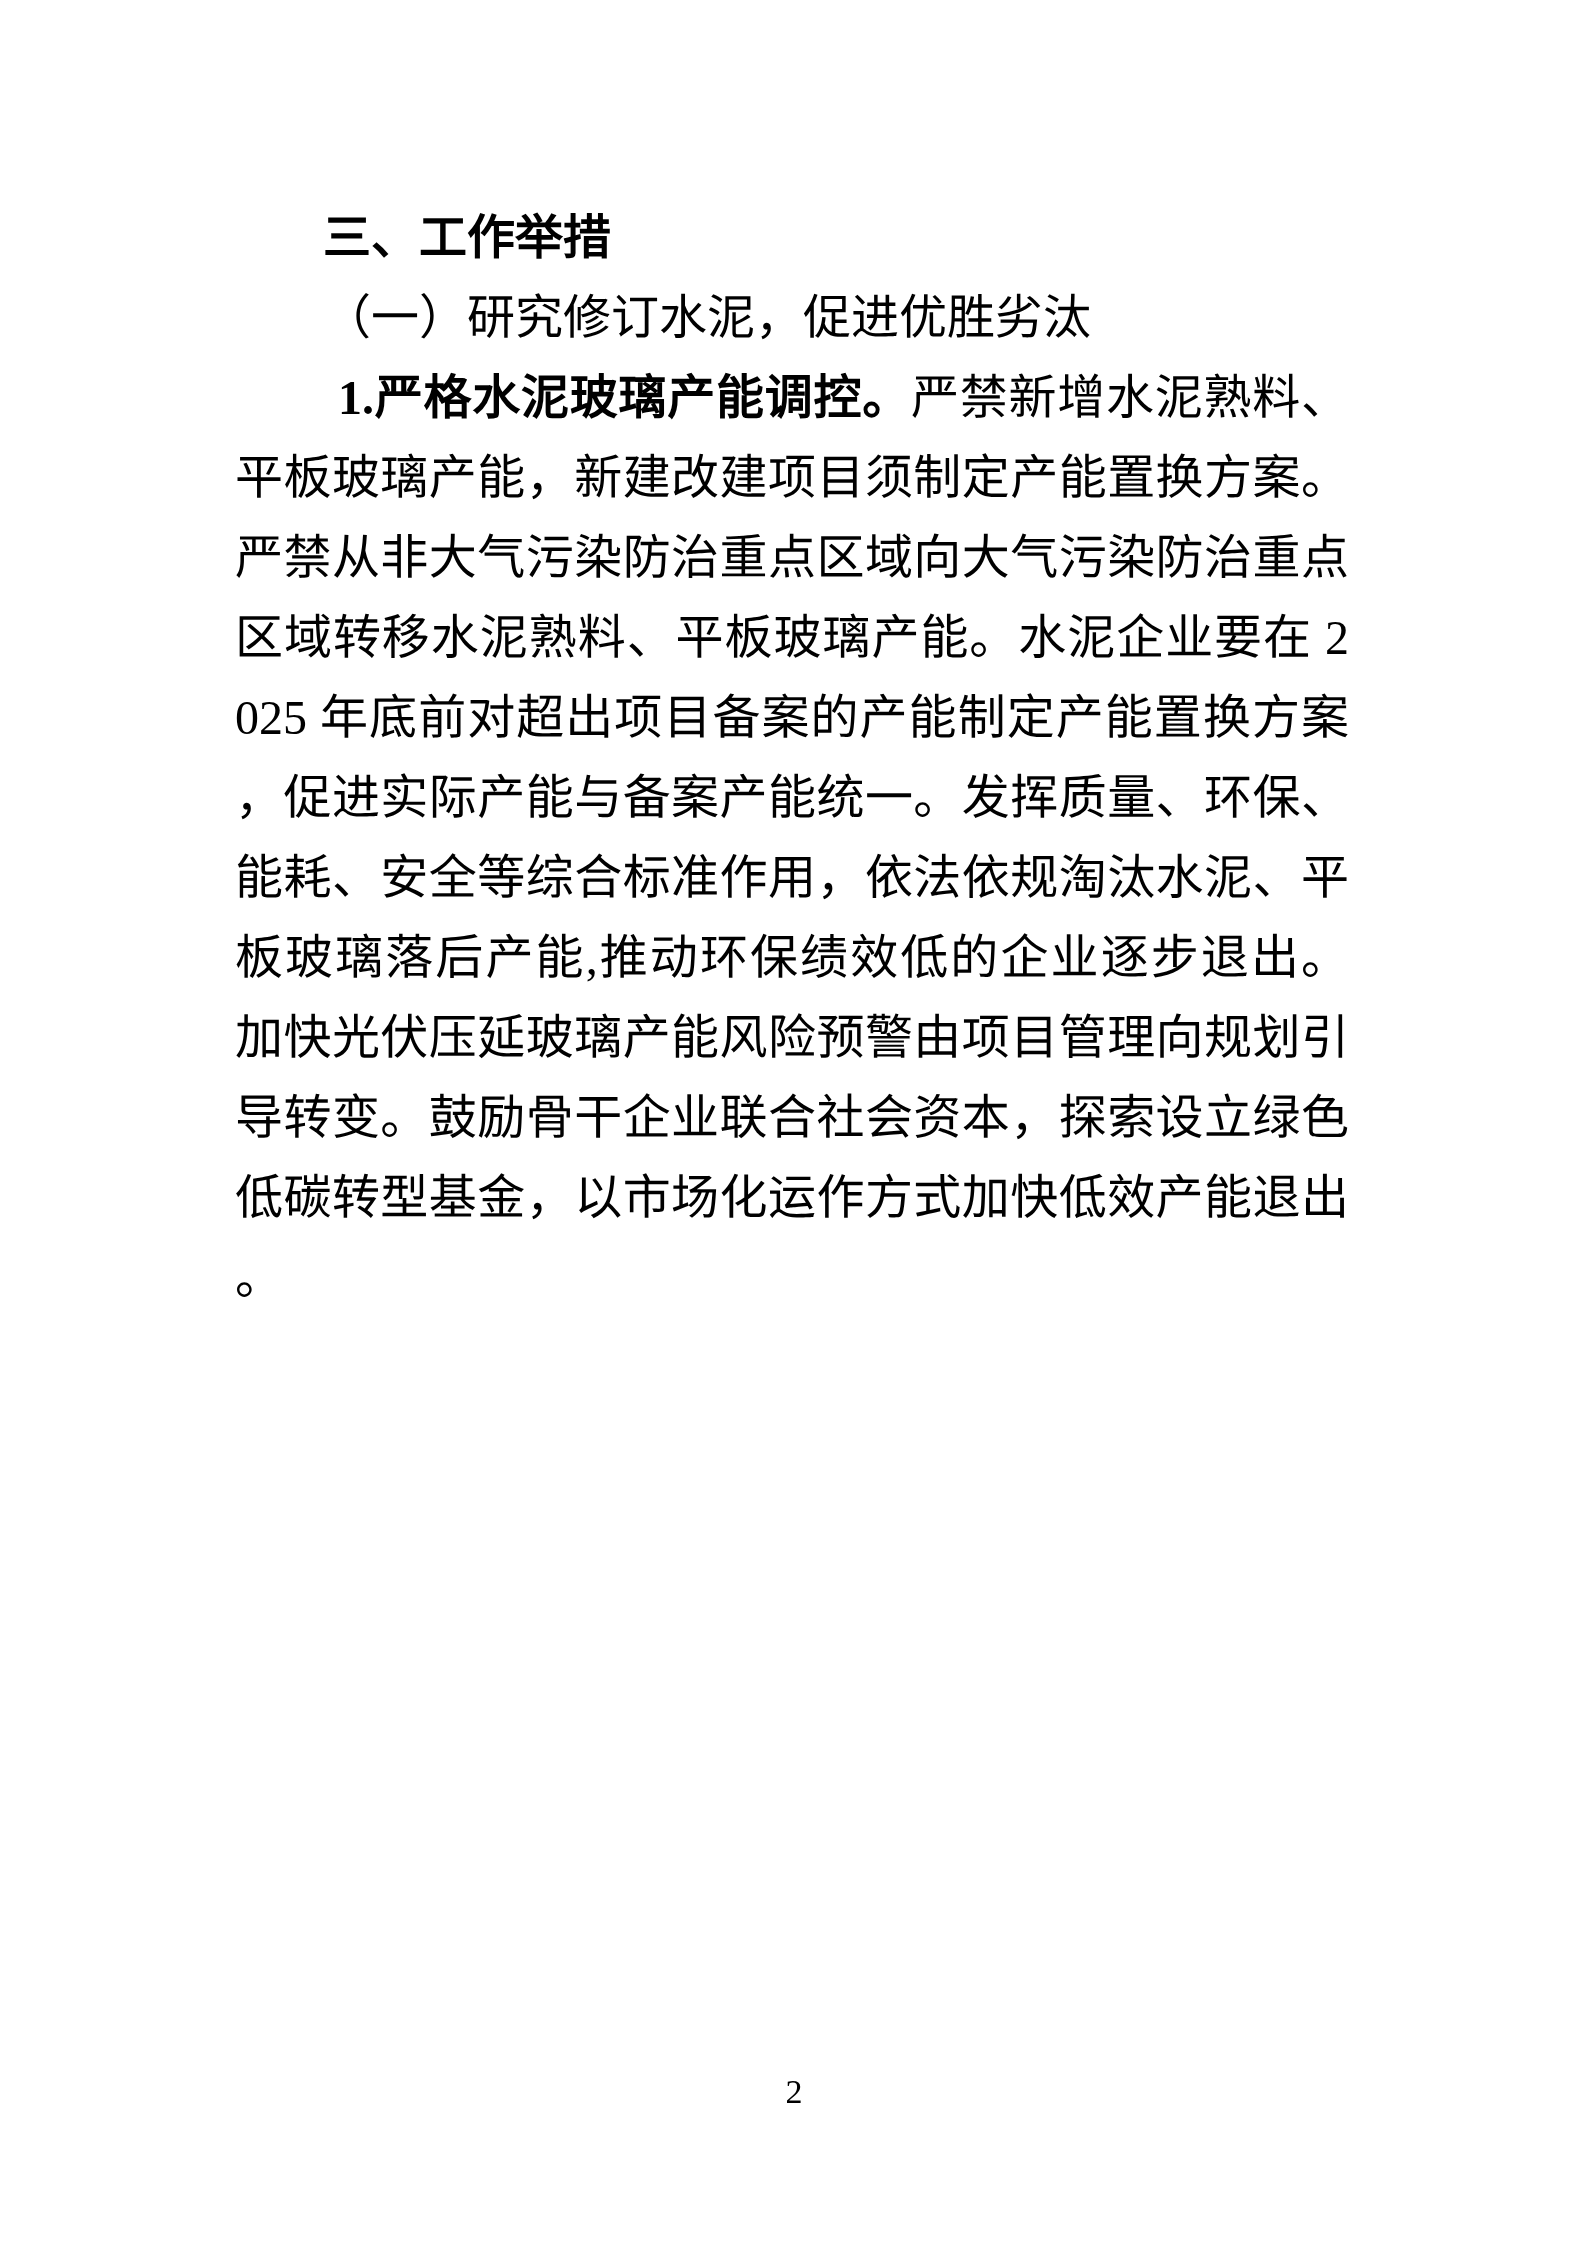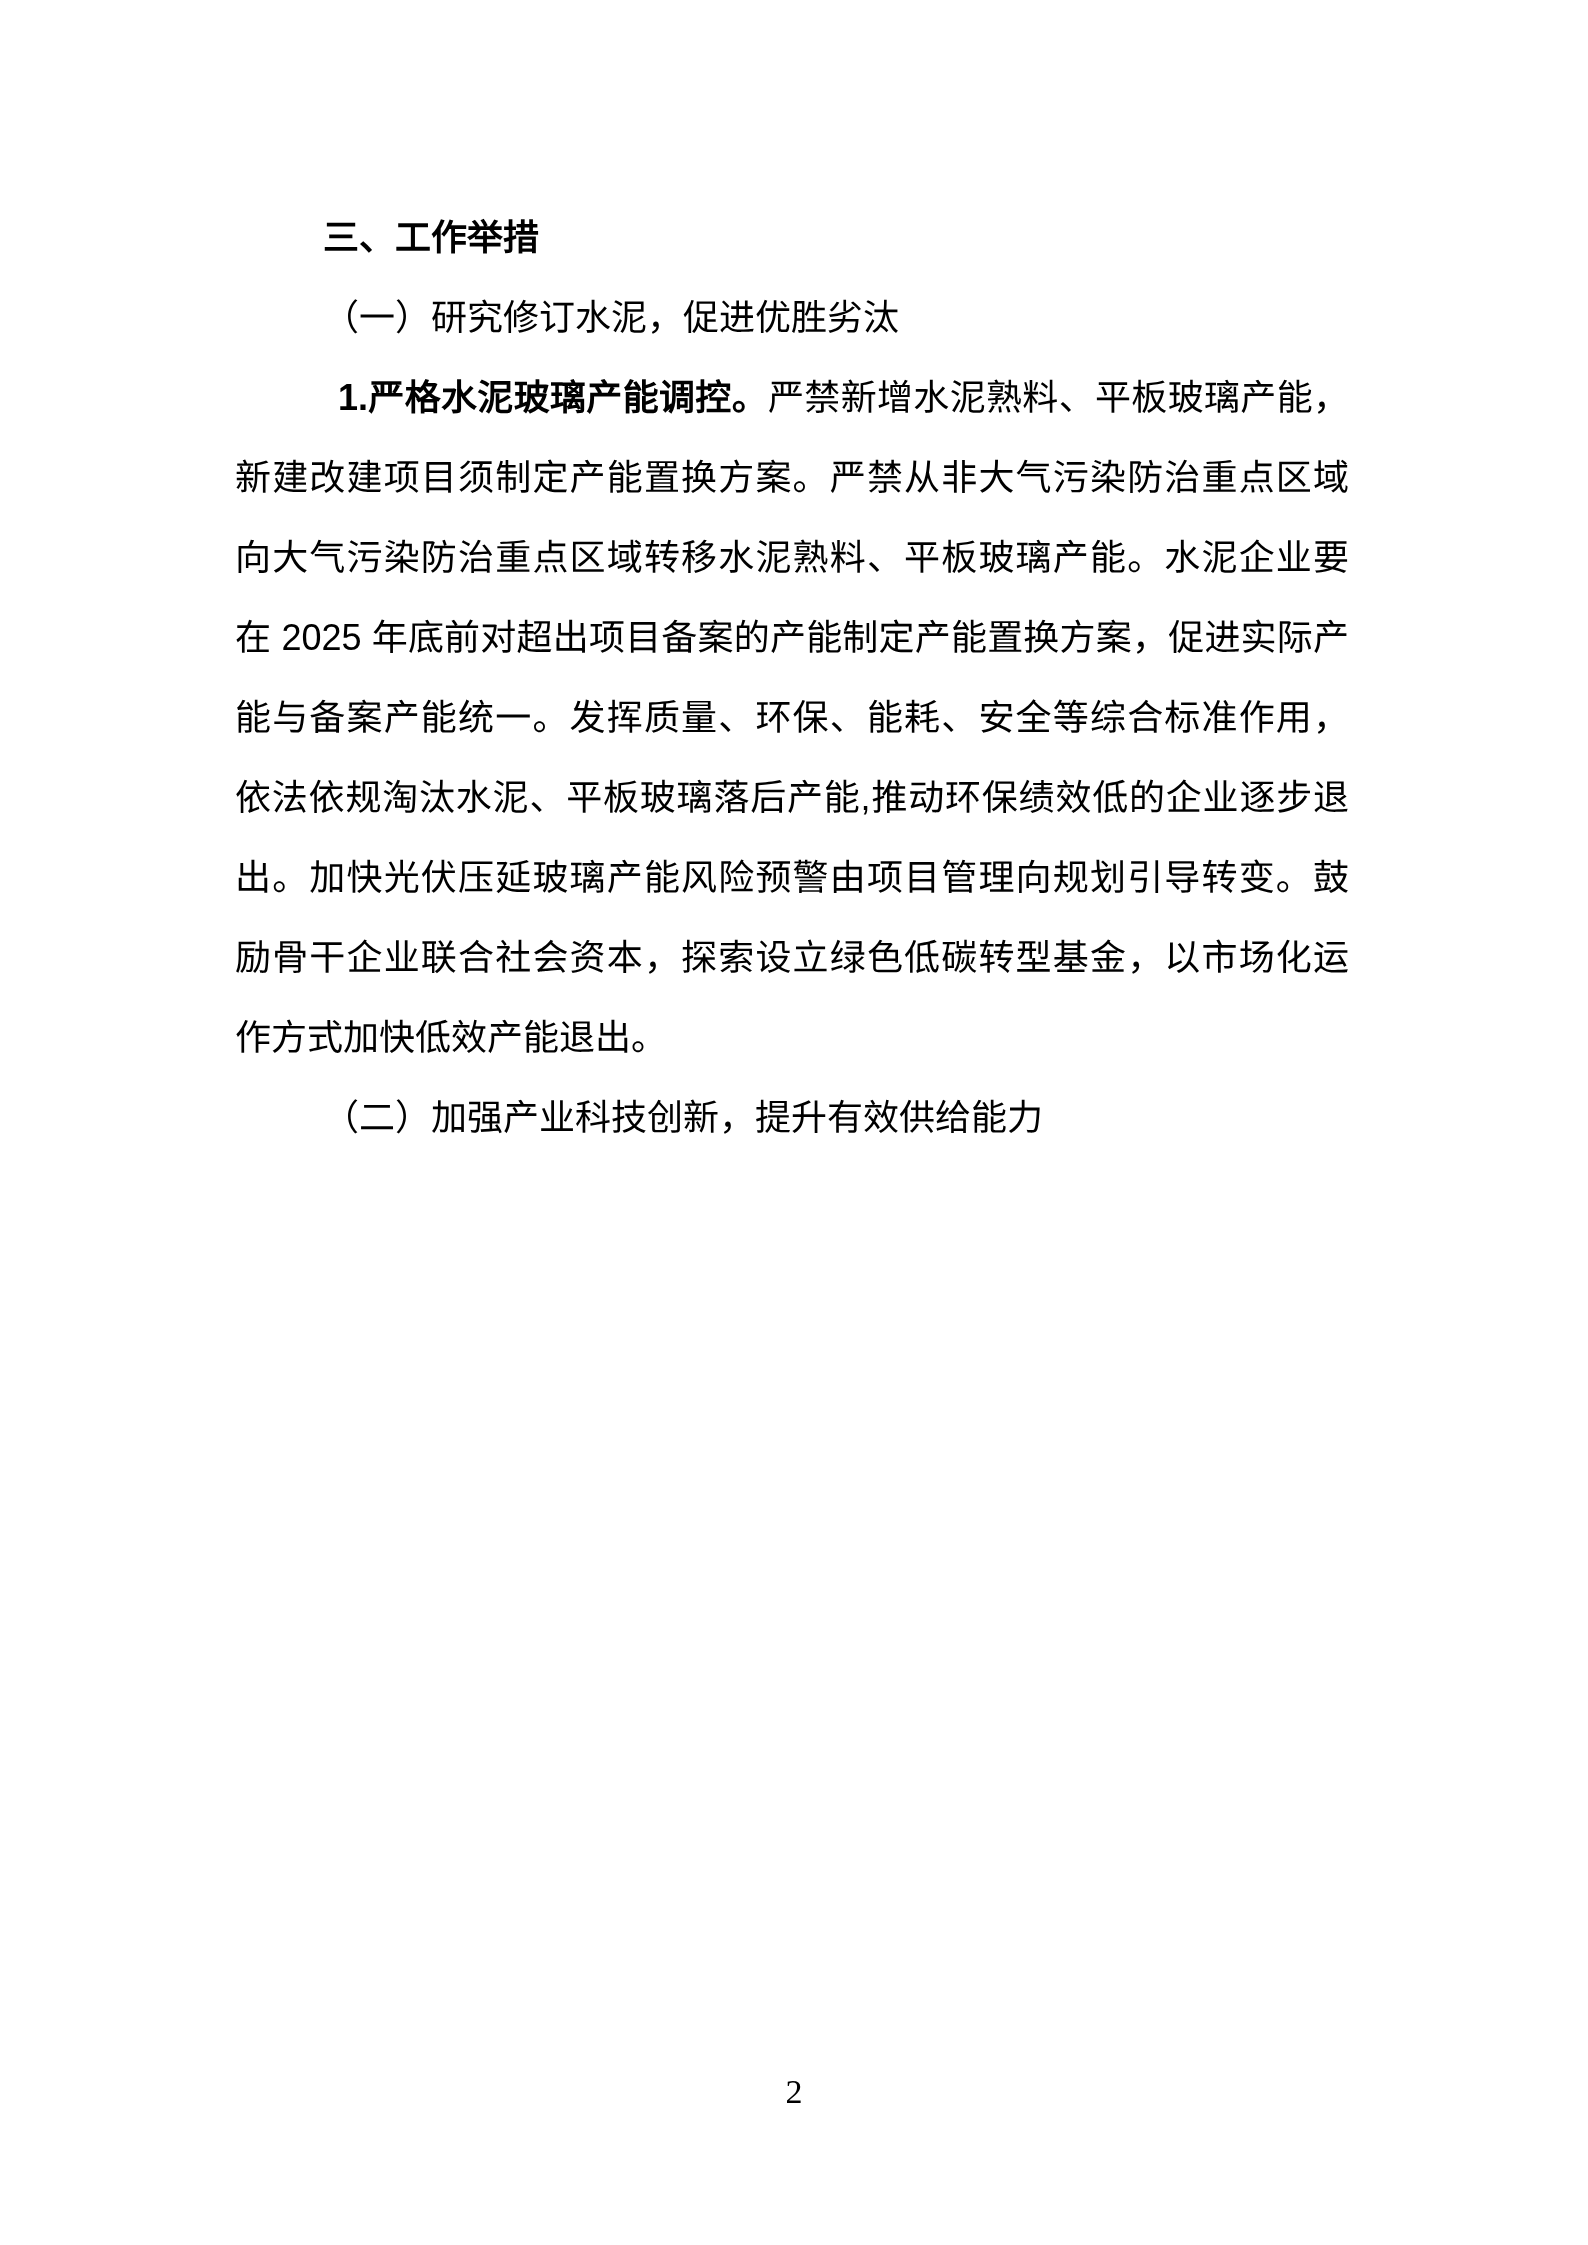--- a/index.html
+++ b/index.html
@@ -17,27 +17,27 @@
   }
   .content {
     position: absolute;
     left: 235px;
     top: 198px;
     width: 1114px;
   }
   .content p {
     margin: 0;
     padding: 0;
-    font-size: 36px;
+    font-size: 48px;
     line-height: 80px;
     text-align: justify;
     text-indent: 88px;
     word-break: break-all;
     line-break: anywhere;
-    font-family: Liberation Sans, sans-serif;
+    font-family: Liberation Serif, serif;
   }
   
   .heading-hei {
     font-family: "Liberation Sans", sans-serif;
     font-weight: bold;
   }
   
   .heading-kai {
     font-family: "Liberation Serif", serif;
     font-weight: normal;
@@ -64,19 +64,18 @@
 <div class="page">
   <div class="content">
 
     <p class="heading-hei">三、工作举措</p>
 
     <p class="heading-kai">（一）研究修订水泥，促进优胜劣汰</p>
 
     <p><span class="lead">1.严格水泥玻璃产能调控。</span><span>严禁新增水泥熟料、平板玻璃产能，新建改建项目须制定产能置换方案。严禁从非大气污染防治重点区域向大气污染防治重点区域转移水泥熟料、平板玻璃产能。水泥企业要在 2025 年底前对超出项目备案的产能制定产能置换方案，促进实际产能与备案产能统一。发挥质量、环保、能耗、安全等综合标准作用，依法依规淘汰水泥、平板玻璃落后产能,推动环保绩效低的企业逐步退出。加快光伏压延玻璃产能风险预警由项目管理向规划引导转变。鼓励骨干企业联合社会资本，探索设立绿色低碳转型基金，以市场化运作方式加快低效产能退出。</span></p>
 
 
-    <p class="heading-kai">（二）加强产业科技创新，提升有效供给能力</p>
 
 
   </div>
 
   <div class="page-number">2</div>
 </div>
 
 </body></html>

